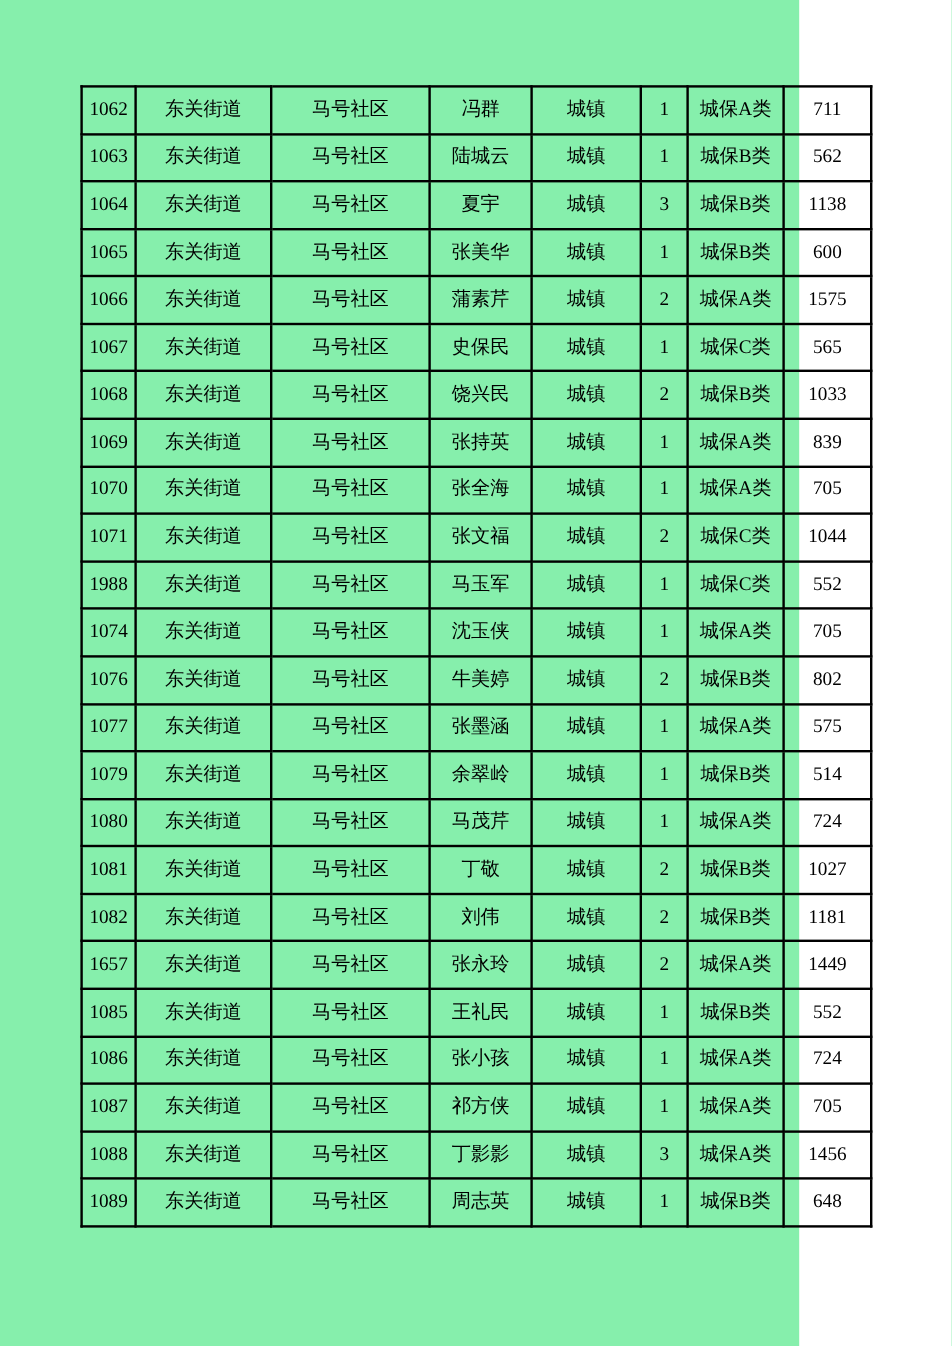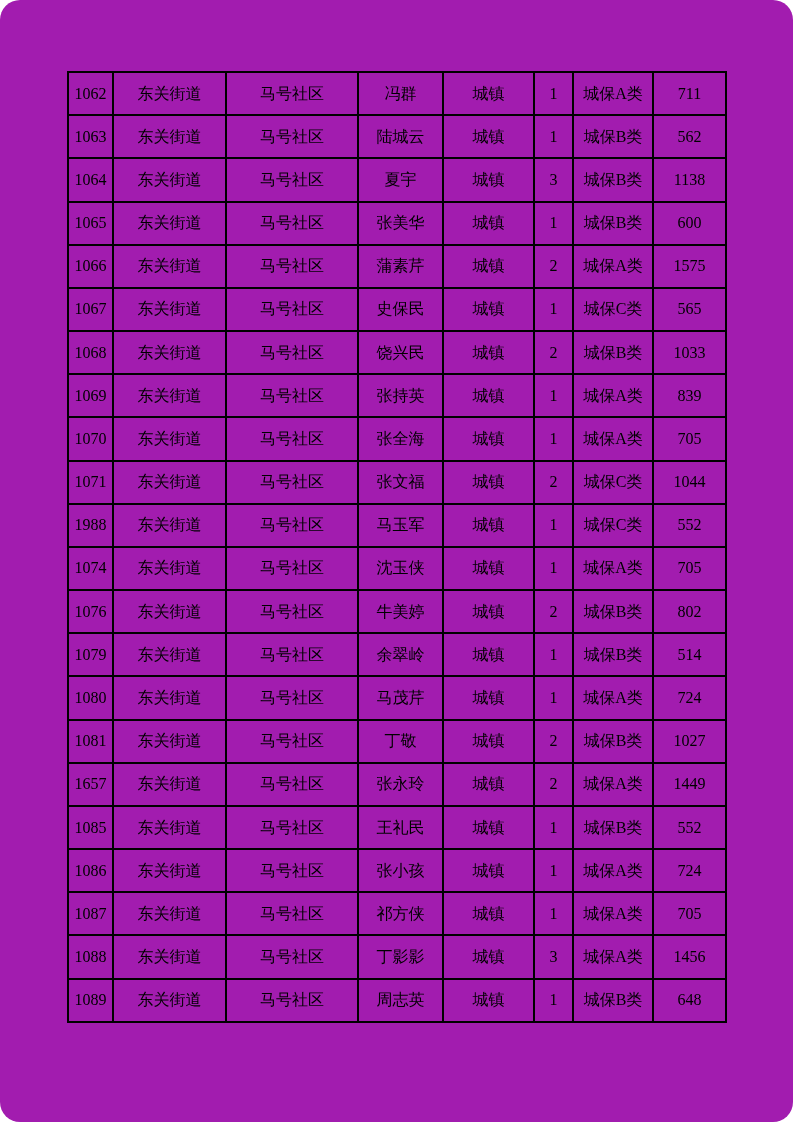--- a/index.html
+++ b/index.html
@@ -9,24 +9,23 @@
   body {
     width: 793px;
     height: 1122px;
     background: #ffffff;
     font-family: "Liberation Serif", "DejaVu Serif", serif;
     color: #000000;
     overflow: hidden;
   }
   .page {
     position: relative;
-    width: 793px;
+    width: 666px;
     height: 1122px;
-    background: #a21caf;
-    border-radius: 20px;
+    background: #86efac;
   }
   table.roster {
     position: absolute;
     left: 67px;
     top: 71px;
     width: 658px;
     height: 952px;
     border-collapse: collapse;
     table-layout: fixed;
   }
@@ -192,20 +191,30 @@
     <td>1076</td>
     <td>东关街道</td>
     <td>马号社区</td>
     <td>牛美婷</td>
     <td>城镇</td>
     <td>2</td>
     <td>城保B类</td>
     <td>802</td>
   </tr>
         <tr>
+    <td>1077</td>
+    <td>东关街道</td>
+    <td>马号社区</td>
+    <td>张墨涵</td>
+    <td>城镇</td>
+    <td>1</td>
+    <td>城保A类</td>
+    <td>575</td>
+  </tr>
+        <tr>
     <td>1079</td>
     <td>东关街道</td>
     <td>马号社区</td>
     <td>余翠岭</td>
     <td>城镇</td>
     <td>1</td>
     <td>城保B类</td>
     <td>514</td>
   </tr>
         <tr>
@@ -220,20 +229,30 @@
   </tr>
         <tr>
     <td>1081</td>
     <td>东关街道</td>
     <td>马号社区</td>
     <td>丁敬</td>
     <td>城镇</td>
     <td>2</td>
     <td>城保B类</td>
     <td>1027</td>
+  </tr>
+        <tr>
+    <td>1082</td>
+    <td>东关街道</td>
+    <td>马号社区</td>
+    <td>刘伟</td>
+    <td>城镇</td>
+    <td>2</td>
+    <td>城保B类</td>
+    <td>1181</td>
   </tr>
         <tr>
     <td>1657</td>
     <td>东关街道</td>
     <td>马号社区</td>
     <td>张永玲</td>
     <td>城镇</td>
     <td>2</td>
     <td>城保A类</td>
     <td>1449</td>

